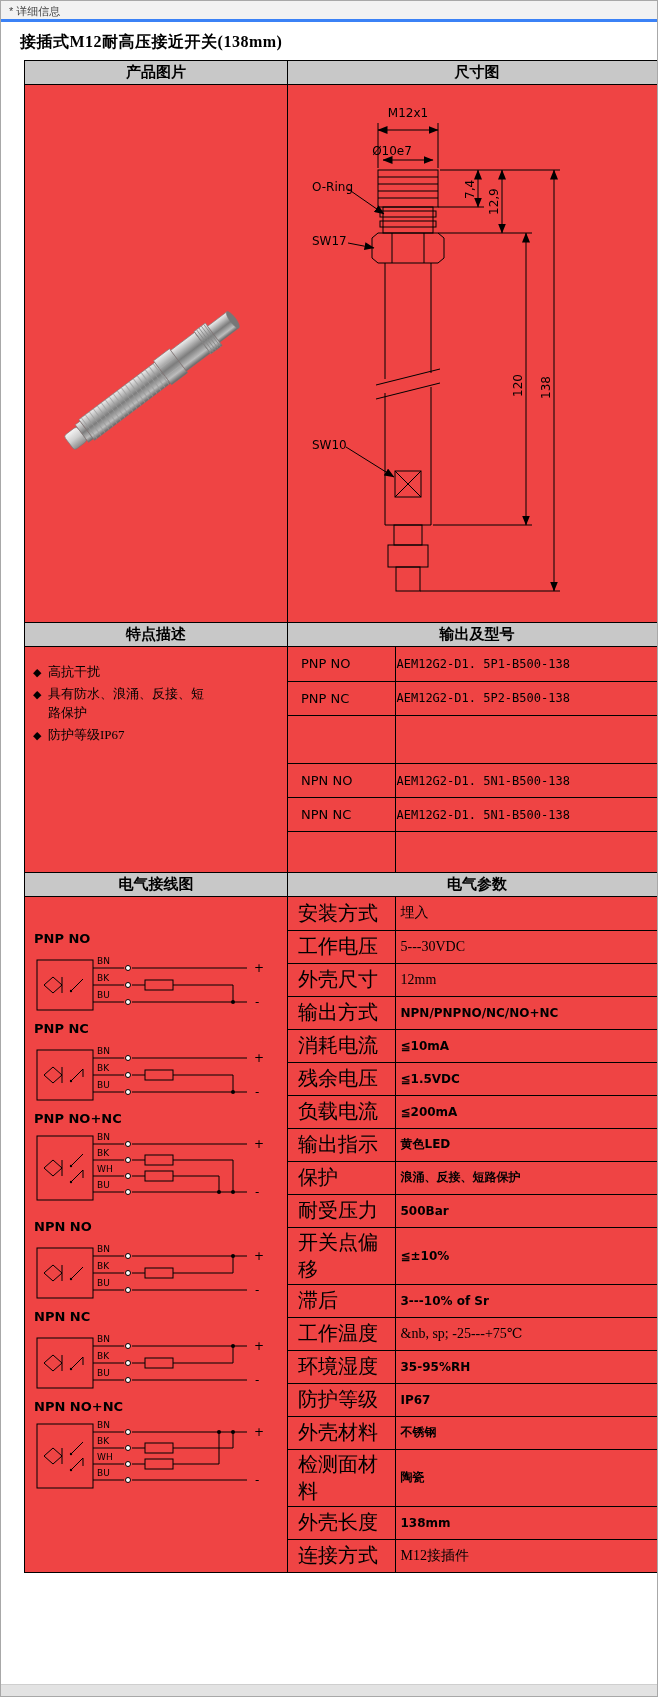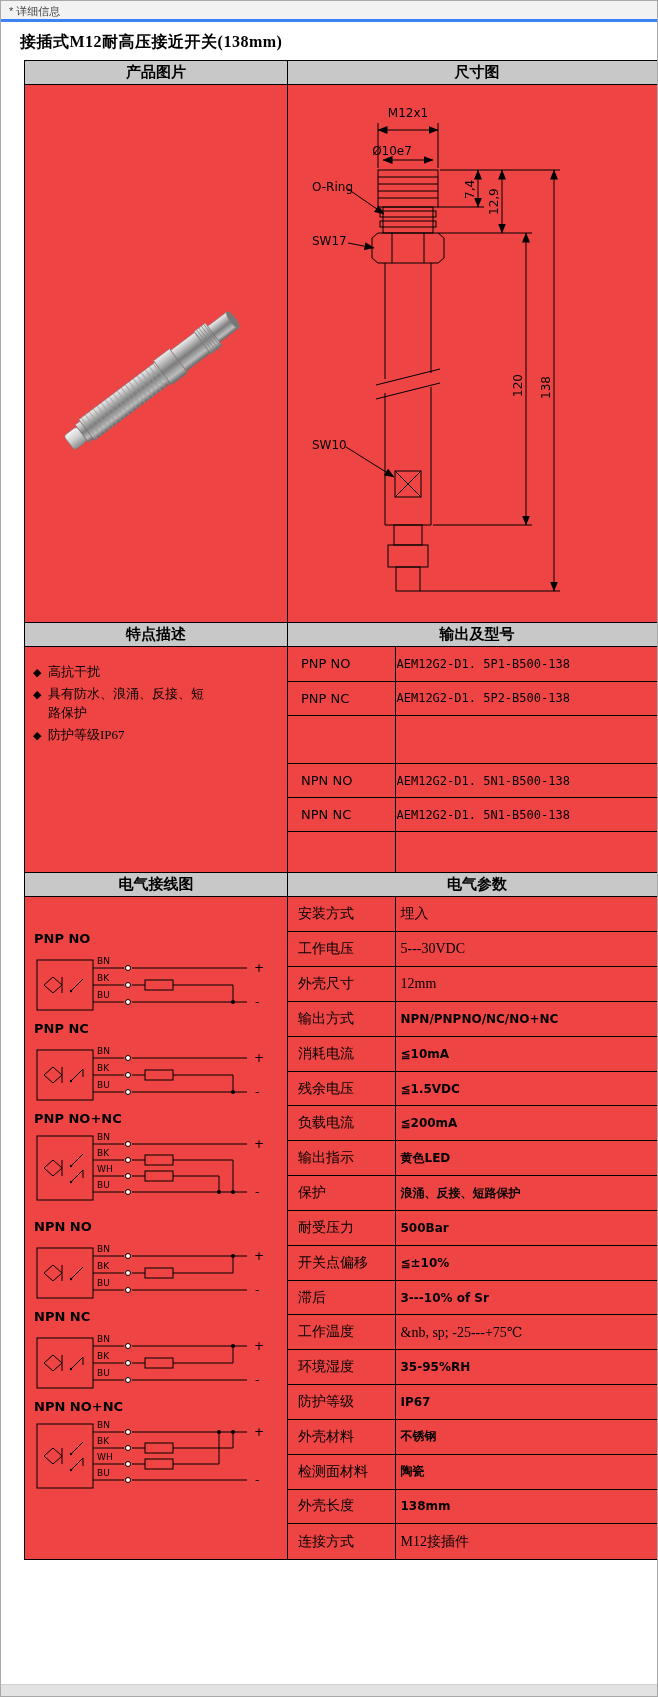--- a/index.html
+++ b/index.html
@@ -28,21 +28,21 @@
   .feature{display:flex;font-size:13px;line-height:1.45;margin-bottom:3px;}
   .feature .bullet{width:15px;font-size:11px;padding-top:2px;}
   .feature .txt{width:158px;}
 
   
   table.inner{width:100%;height:100%;border-collapse:collapse;border-style:hidden;table-layout:fixed;}
   table.inner td{border:1px solid #000;overflow:hidden;}
   .model-type{padding-left:13px;font-size:13px;font-family:"DejaVu Sans","Liberation Sans",sans-serif;height:34px;}
   .model-code{font-family:"DejaVu Sans Mono","Liberation Mono",monospace;font-size:12px;}
   tr.spacer td{height:auto;}
-  .param-name{padding-left:10px;font-size:14px;height:33px;}
+  .param-name{padding-left:10px;font-size:20px;height:33px;}
   .param-value{padding-left:5px;font-size:14px;}
   .param-value.b{font-weight:bold;font-family:"DejaVu Sans","Liberation Sans",sans-serif;font-size:12px;}
 
   
   .wiring-wrap{padding:34px 0 0 4px;}
   .wiring-block{margin-bottom:7px;}
   .wiring-label{font-weight:bold;font-size:13px;margin:0 0 2px 5px;font-family:"DejaVu Sans","Liberation Sans",sans-serif;}
   .wiring-block svg{display:block;margin-left:4px;}
 
   .dim-svg{display:block;}

